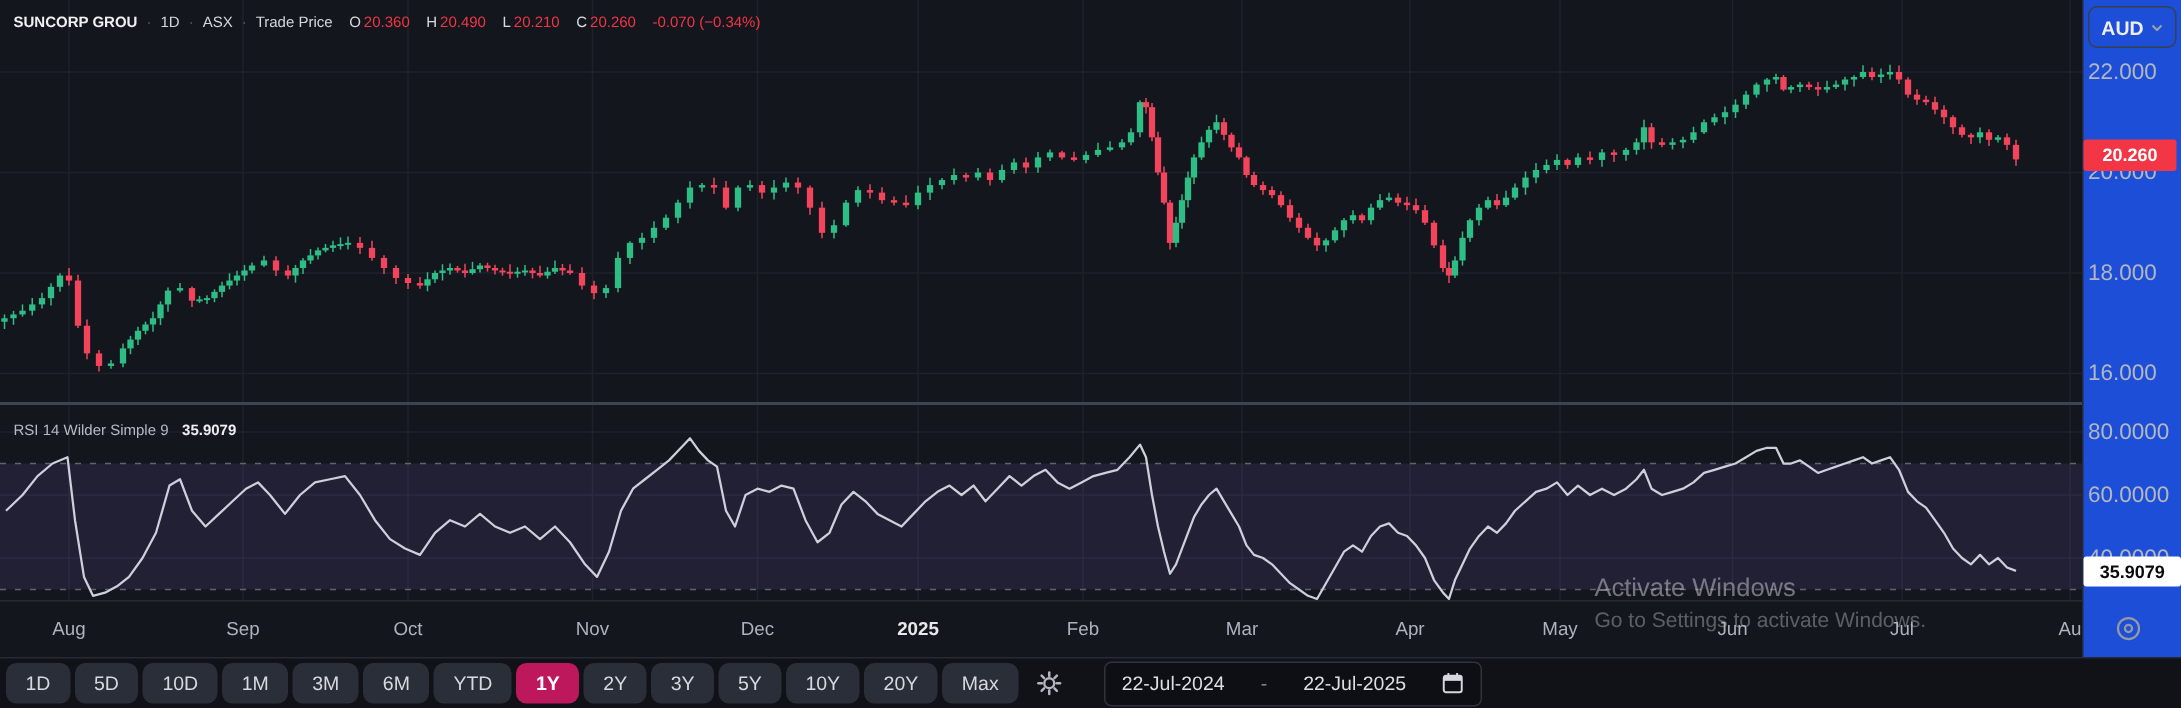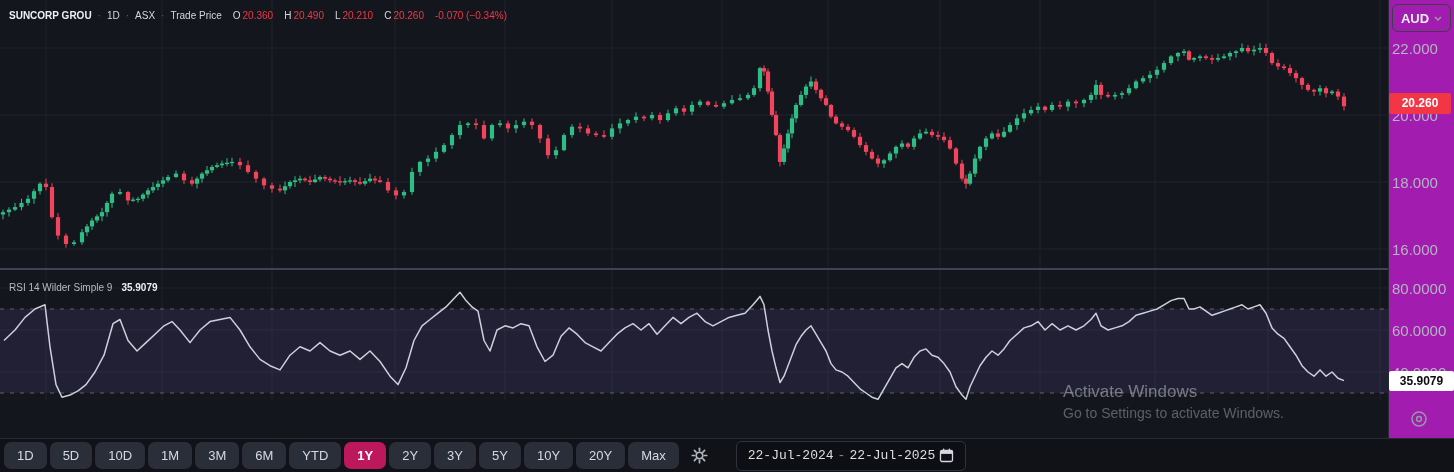--- a/index.html
+++ b/index.html
@@ -22,41 +22,41 @@
   .watermark{position:absolute;left:1063px;top:382px;z-index:9;pointer-events:none;line-height:1.15;}
   .wm1{font-size:17px;color:rgba(193,195,202,0.55);}
   .wm2{font-size:14px;color:rgba(193,195,202,0.42);margin-top:3px;}
   
   .pane-sep{position:absolute;left:0;top:268px;width:1454px;height:2px;background:#3f4452;z-index:4;}
   
   #time-axis{position:absolute;left:0;top:400px;width:1388px;height:37px;border-top:1px solid #262a34;z-index:5;}
   .tlab{position:absolute;top:11px;transform:translateX(-50%);font-size:12.5px;color:#aeb2bc;}
   .tlab.year{color:#e6e8ec;font-weight:700;}
   
-  #price-axis{position:absolute;left:1388px;top:0;width:66px;height:438px;background:#a21caf;
+  #price-axis{position:absolute;left:1388px;top:0;width:66px;height:438px;background:#1d4ed8;
               border-left:1px solid #262a34;z-index:5;}
   .axlab{position:absolute;left:3px;transform:translateY(-50%);font-size:15px;color:#b2b6bf;}
   .plabel{position:absolute;left:0;display:flex;align-items:center;justify-content:center;
           font-size:12px;font-weight:600;border-radius:2px;z-index:3;}
   #last-price-label{width:62px;height:21px;background:#f23645;color:#fff;}
   #rsi-value-label{width:65px;height:20px;background:#ffffff;color:#0b0b0d;}
   .aud{position:absolute;top:4px;left:3px;width:57px;height:26px;border:1px solid #3a3f4a;border-radius:6px;
        display:flex;align-items:center;justify-content:center;gap:5px;color:#eceef2;font-size:13px;
        font-weight:600;cursor:pointer;background:transparent;z-index:4;}
   .axis-gear{position:absolute;left:20px;top:409px;cursor:pointer;}
   
   #toolbar{position:absolute;left:0;top:438px;width:1454px;height:34px;background:#101218;
            border-top:1px solid #262a34;display:flex;align-items:center;padding-left:4px;box-sizing:border-box;z-index:7;}
   #ranges{display:flex;align-items:center;gap:3px;}
   .rbtn{height:27px;padding:0 13px;background:#2a2e39;border:none;border-radius:7px;color:#d6d9df;
         font-family:"Liberation Sans",sans-serif;font-size:13px;font-weight:500;cursor:pointer;}
   .rbtn.sel{background:#be185d;color:#ffffff;font-weight:600;}
   .gearbtn{margin-left:10px;background:transparent;border:none;cursor:pointer;padding:2px;display:flex;align-items:center;}
   .datebox{margin-left:26px;height:28px;background:#0d0f14;border:1px solid #2f333d;border-radius:5px;
-           display:flex;align-items:center;padding:0 11px;gap:4px;font-size:13px;color:#dcdee4;cursor:pointer;font-family:Liberation Mono, monospace;}
+           display:flex;align-items:center;padding:0 11px;gap:24px;font-size:13px;color:#dcdee4;cursor:pointer;}
   .dsep{color:#868a94;}
 </style>
 </head>
 <body>
 
 <div class="app">
 
   <svg id="chart" width="1388" height="437">
       <line x1="46" y1="0" x2="46" y2="400" stroke="#1e222c"></line>
       <line x1="162" y1="0" x2="162" y2="400" stroke="#1e222c"></line>
@@ -534,20 +534,35 @@
     <span class="rsi-v">35.9079</span>
   </div>
 
   <div class="pane-sep"></div>
 
   <div class="watermark">
     <div class="wm1">Activate Windows</div>
     <div class="wm2">Go to Settings to activate Windows.</div>
   </div>
 
+  <div id="time-axis">
+      <div class="tlab" style="left: 46px;">Aug</div>
+      <div class="tlab" style="left: 162px;">Sep</div>
+      <div class="tlab" style="left: 272px;">Oct</div>
+      <div class="tlab" style="left: 395px;">Nov</div>
+      <div class="tlab" style="left: 505px;">Dec</div>
+      <div class="tlab year" style="left: 612px;">2025</div>
+      <div class="tlab" style="left: 722px;">Feb</div>
+      <div class="tlab" style="left: 828px;">Mar</div>
+      <div class="tlab" style="left: 940px;">Apr</div>
+      <div class="tlab" style="left: 1040px;">May</div>
+      <div class="tlab" style="left: 1155px;">Jun</div>
+      <div class="tlab" style="left: 1268px;">Jul</div>
+      <div class="tlab" style="left: 1380px;">Au</div>
+    </div>
 
   <div id="price-axis">
     <div class="aud">
       <span>AUD</span>
       <svg width="8" height="5" viewBox="0 0 8 5">
         <polyline points="1,1 4,4 7,1" fill="none" stroke="#9aa0aa" stroke-width="1.4"></polyline>
       </svg>
     </div>
     <div class="plabel" id="last-price-label" style="top: 92.5px;">20.260</div>
     <div class="plabel" id="rsi-value-label" style="top: 371px;">35.9079</div>

